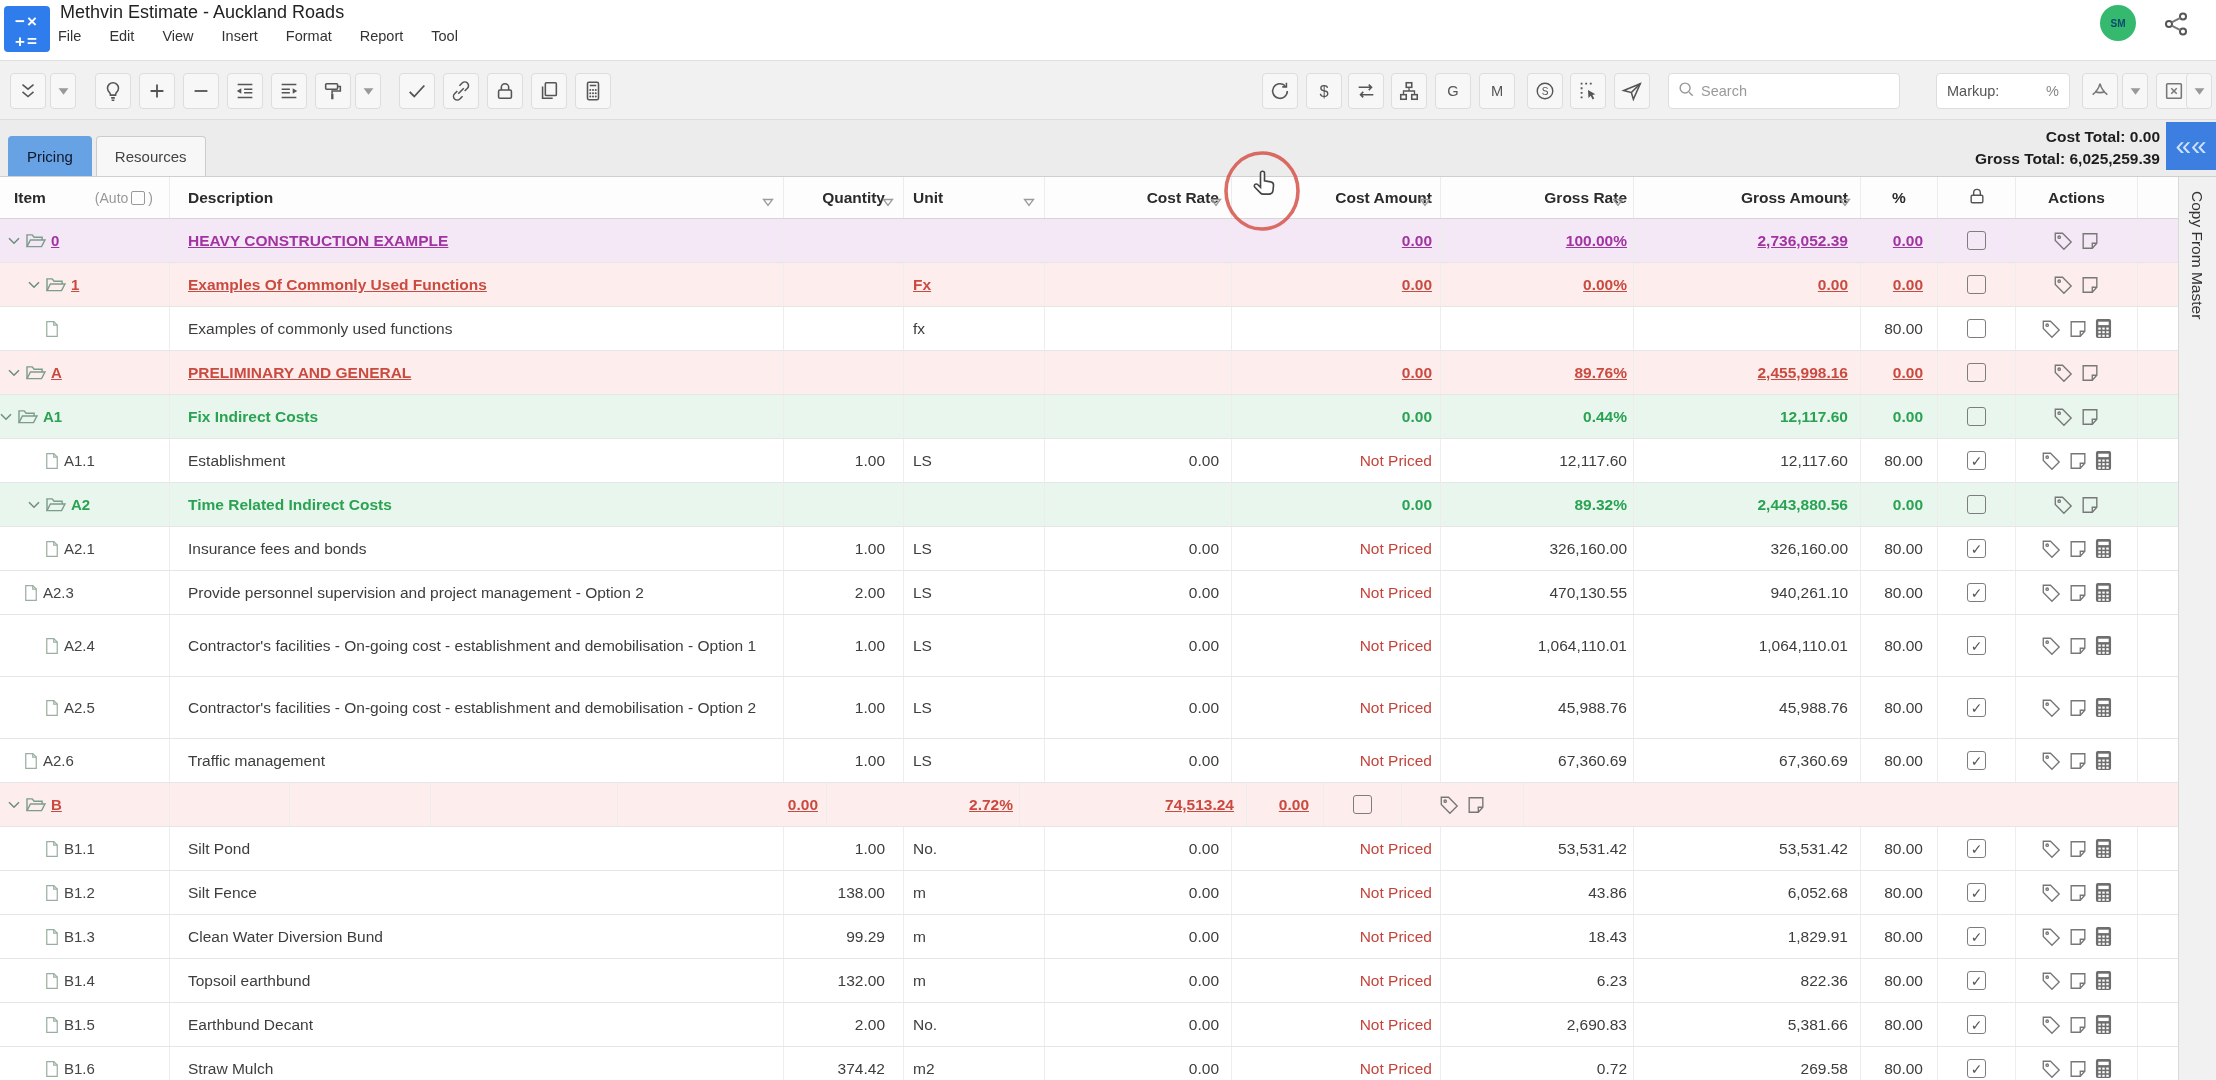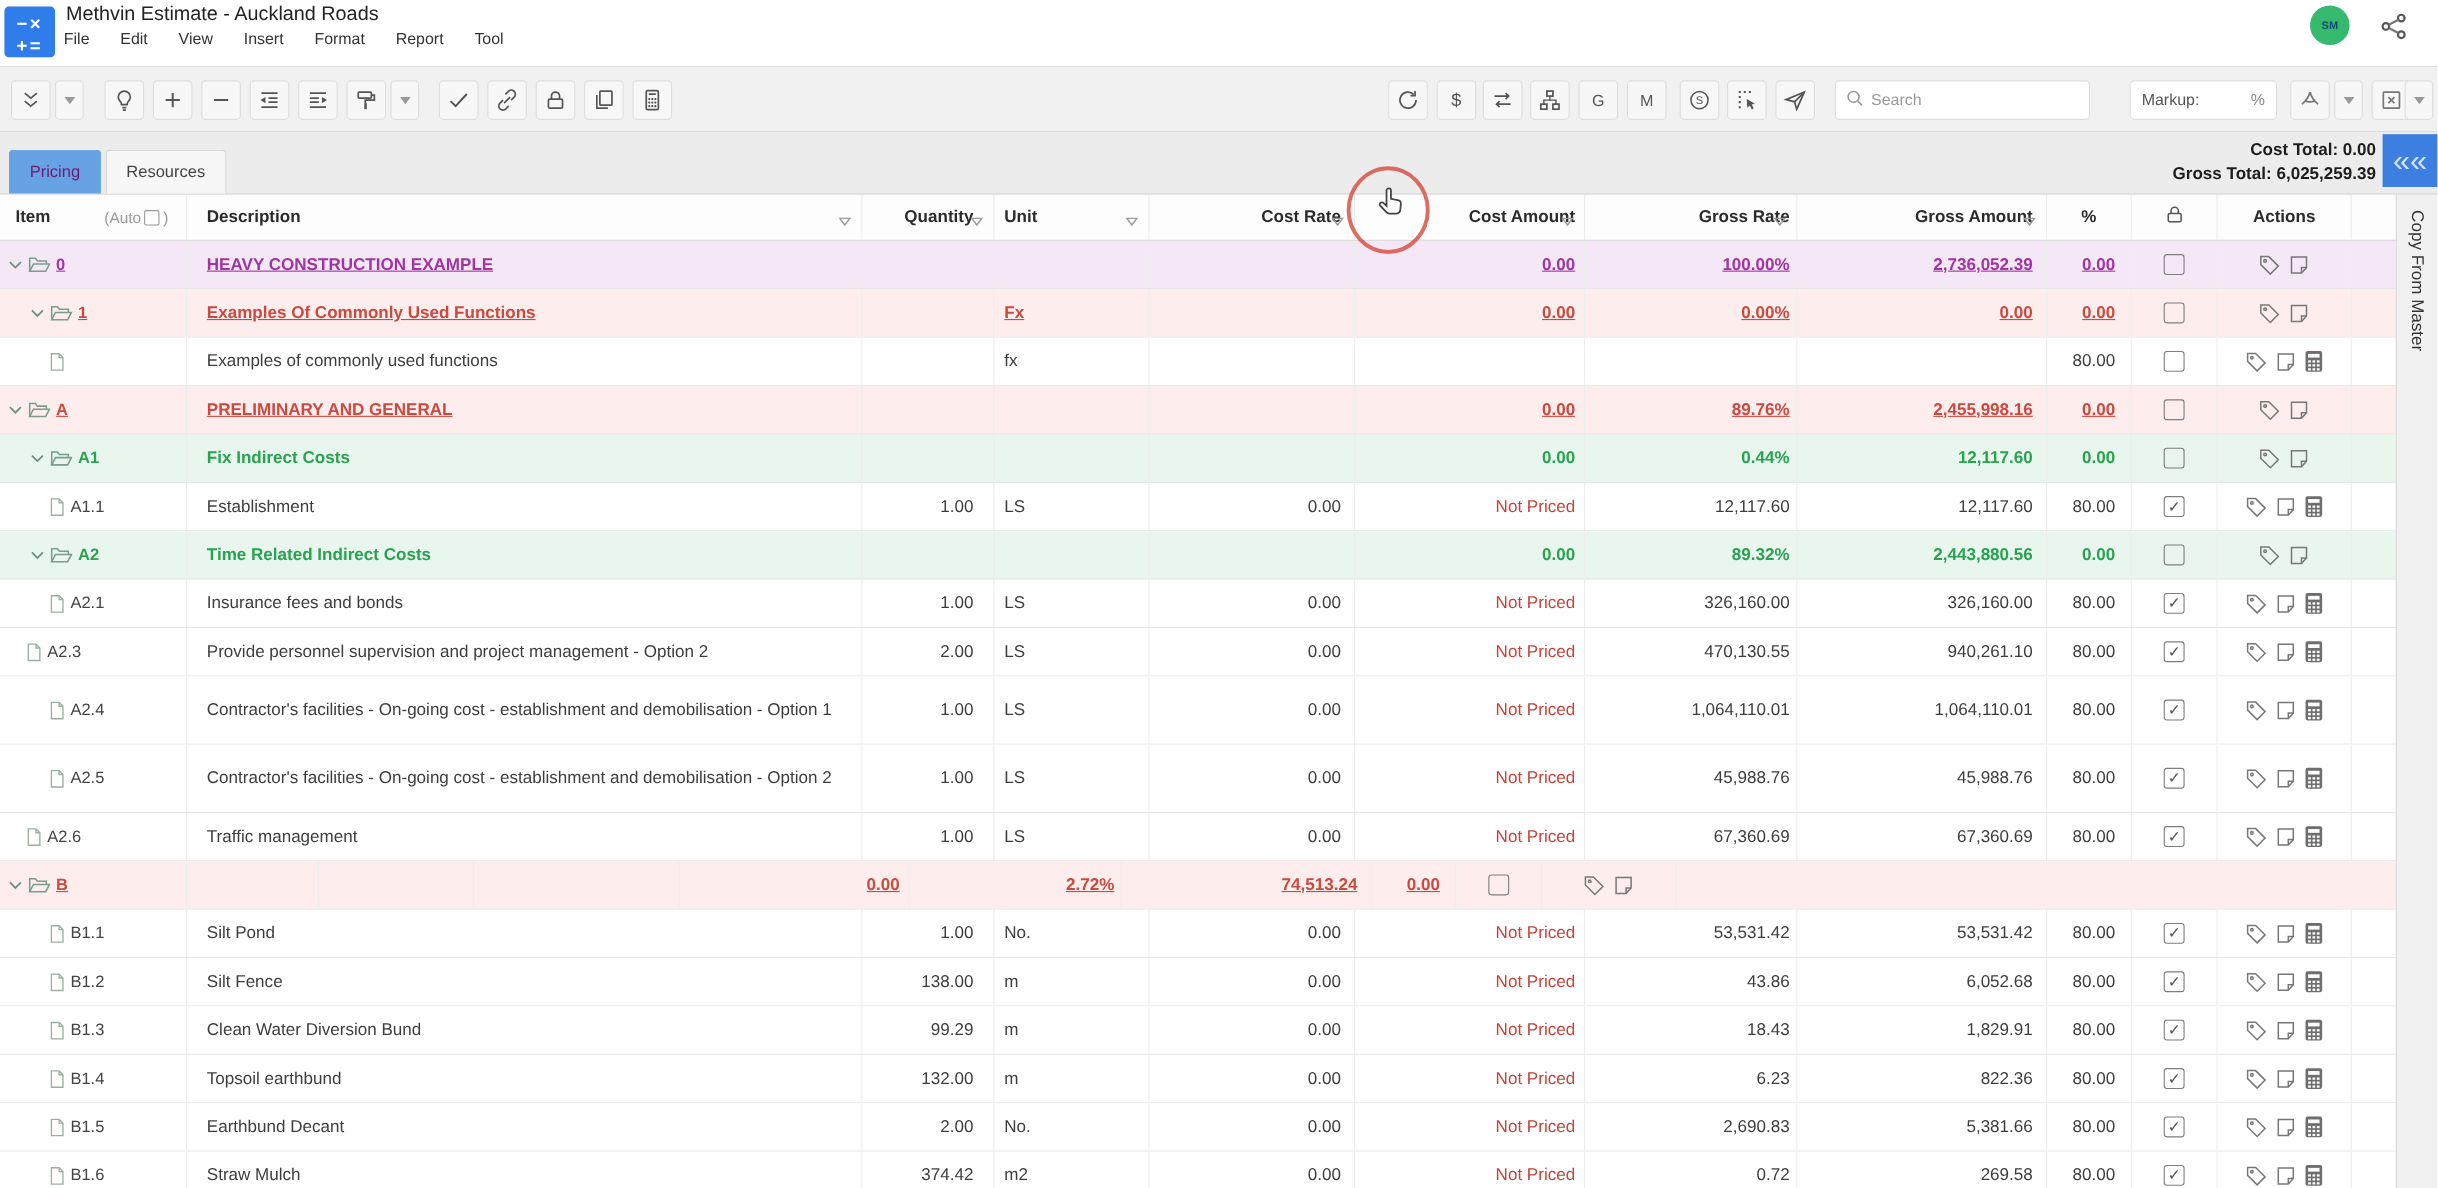--- a/index.html
+++ b/index.html
@@ -32,21 +32,21 @@
   .searchbox input::placeholder { color:#9a9a9a; }
   .markupbox { position:absolute; left:1936px; top:12px; width:134px; height:36px; background:#fff; border:1px solid #ddd;
                border-radius:4px; display:flex; align-items:center; justify-content:space-between; padding:0 10px; font-size:14.5px; color:#555;}
   .markupbox .unit { color:#888; }
 
   
   .tabbar { position:absolute; top:120px; left:0; width:2216px; height:57px; background:#ececec; border-bottom:1px solid #cfcfcf; }
   .tabs { position:absolute; left:8px; bottom:0; display:flex; gap:4px; }
   .tab { height:40px; padding:0 18px; font-size:15px; display:flex; align-items:center; border:1px solid #ccc; border-bottom:none;
          border-radius:4px 4px 0 0; background:#f7f7f7; color:#444; }
-  .tab.active { background:#67a2e4; color:#701a75; border-color:#67a2e4; }
+  .tab.active { background:#67a2e4; color:#0f172a; border-color:#67a2e4; }
   .totals { position:absolute; right:56px; top:6px; text-align:right; font-size:15.5px; font-weight:bold; color:#1d1d1d; line-height:22px;}
   .collapse-btn { position:absolute; right:0; top:2px; width:50px; height:48px; background:#3d7fe0; color:#cfe2fb;
                   font-size:28px; display:flex; align-items:center; justify-content:center; }
 
   
   .table-wrap { position:absolute; top:177px; left:0; width:2178px; }
   .thead { display:flex; height:42px; background:#fdfdfd; border-bottom:1px solid #d6d6d6; font-weight:bold; font-size:15.5px; color:#2b2b2b; }
   .th { position:relative; display:flex; align-items:center; padding:0 14px; border-right:1px solid #ececec; }
   .th .caret { position:absolute; right:9px; top:16px; }
   .row { display:flex; height:44px; border-bottom:1px solid #e6e6e6; font-size:15.5px; background:#fff; }
@@ -577,21 +577,21 @@
             <span style="display:flex">
               <svg viewBox="0 0 22 22" width="20" height="20" fill="none" stroke="#777" stroke-width="1.5">
                 <path d="M3.5 3h15v10.5L13.5 19h-10z"></path>
                 <path d="M18.5 13.5h-5V19"></path>
               </svg>
             </span>
           </div>
         </div>
         <div class="row green">
           <div class="cell c-item">
-            <span class="itm" style="padding-left:28px">
+            <span class="itm" style="">
               <span style="display:flex">
                 <svg viewBox="0 0 12 8" width="12" height="8">
                   <path d="M1 1.2l5 5 5-5" fill="none" stroke="#6e8f7e" stroke-width="1.6"></path>
                 </svg>
               </span>
               <span style="display:flex">
                 <svg viewBox="0 0 22 18" width="21" height="17" fill="none" stroke="#7c9c8c" stroke-width="1.5">
                   <path d="M2 15.5V3h5.5l2 2.5H18v3"></path>
                   <path d="M2 15.5l3.6-7H21l-3.6 7z"></path>
                 </svg>

